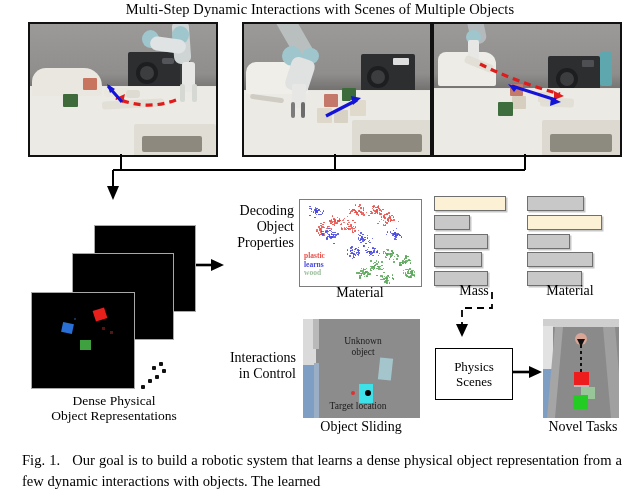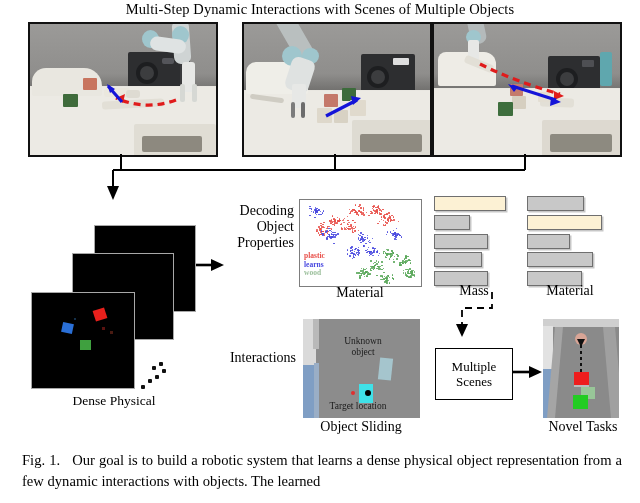--- a/index.html
+++ b/index.html
@@ -211,20 +211,21 @@
   <div class="dots">
     <b style="left:141px;top:385px;"></b>
     <b style="left:148px;top:379px;"></b>
     <b style="left:155px;top:375px;"></b>
     <b style="left:162px;top:369px;"></b>
     <b style="left:152px;top:366px;"></b>
     <b style="left:159px;top:362px;"></b>
   </div>
   <div class="lbl" style="left:14px;top:393px;width:200px;">
     <div>Dense Physical</div>
+    <div>Object Representations</div>
   </div>
 </div>
 
 <div class="lbl-r" style="left:210px;top:203px;width:84px;">
   <div>Decoding</div>
   <div>Object</div>
   <div>Properties</div>
 </div>
 
 <div id="tsne" style="left:299px;top:199px;width:121px;height:86px;">
@@ -850,20 +851,21 @@
     <div class="bar g" style="left: 0px; top: 0px; height: 13px; width: 55px;"></div>
     <div class="bar h" style="left: 0px; top: 19px; height: 13px; width: 73px;"></div>
     <div class="bar g" style="left: 0px; top: 38px; height: 13px; width: 41px;"></div>
     <div class="bar g" style="left: 0px; top: 56px; height: 13px; width: 64px;"></div>
     <div class="bar g" style="left: 0px; top: 75px; height: 13px; width: 53px;"></div>
   </div>
 <div class="lbl" style="left:522px;top:283px;width:96px;font-size:14px;">Material</div>
 
 <div class="lbl-r" style="left:208px;top:350px;width:88px;">
   <div>Interactions</div>
+  <div>in Control</div>
 </div>
 
 <div class="simimg" style="left:303px;top:319px;width:117px;height:99px;background:#8c8c8c;">
   <div style="position:absolute;left:0;top:0;width:13px;height:48px;background:#dadada;"></div>
   <div style="position:absolute;left:10px;top:0;width:6px;height:30px;background:#b9b9b9;"></div>
   <div style="position:absolute;left:0;top:46px;width:14px;height:53px;background:#7f9ec4;"></div>
   <div style="position:absolute;left:11px;top:44px;width:5px;height:55px;background:#9aaec6;"></div>
   <div style="position:absolute;left:76px;top:39px;width:13px;height:22px;background:#a9cfd8;opacity:.85;transform:rotate(6deg);"></div>
   <div style="position:absolute;left:56px;top:65px;width:14px;height:19px;background:#3fe1e8;"></div>
   <div style="position:absolute;left:62px;top:71px;width:6px;height:6px;border-radius:50%;background:#000;"></div>
@@ -871,21 +873,21 @@
   <div class="txtin" style="left:22px;top:17px;width:76px;">
     <div>Unknown</div>
     <div>object</div>
   </div>
   <div class="txtin" style="left:8px;top:82px;width:94px;">Target location</div>
 </div>
 <div class="lbl" style="left:296px;top:419px;width:130px;font-size:14px;">Object Sliding</div>
 
 <div id="pe-box" style="left:435px;top:348px;width:76px;height:50px;">
   <span>
-    <span>Multiple</span><br>
+    <span>Physics</span><br>
     <span>Scenes</span>
   </span>
 </div>
 
 <div class="simimg" style="left:543px;top:319px;width:76px;height:99px;background:#8a8a8a;">
   <div style="position:absolute;left:0;top:0;width:76px;height:8px;background:#cfcfcf;"></div>
   <div style="position:absolute;left:0;top:7px;width:10px;height:92px;background:#e2e2e2;"></div>
   <div style="position:absolute;left:0;top:50px;width:11px;height:49px;background:#7f9ec4;"></div>
   <div style="position:absolute;left:8px;top:8px;width:8px;height:91px;background:#a5a5a5;transform:skewX(-5deg);"></div>
   <div style="position:absolute;left:64px;top:8px;width:12px;height:91px;background:#a0a0a0;transform:skewX(5deg);"></div>

